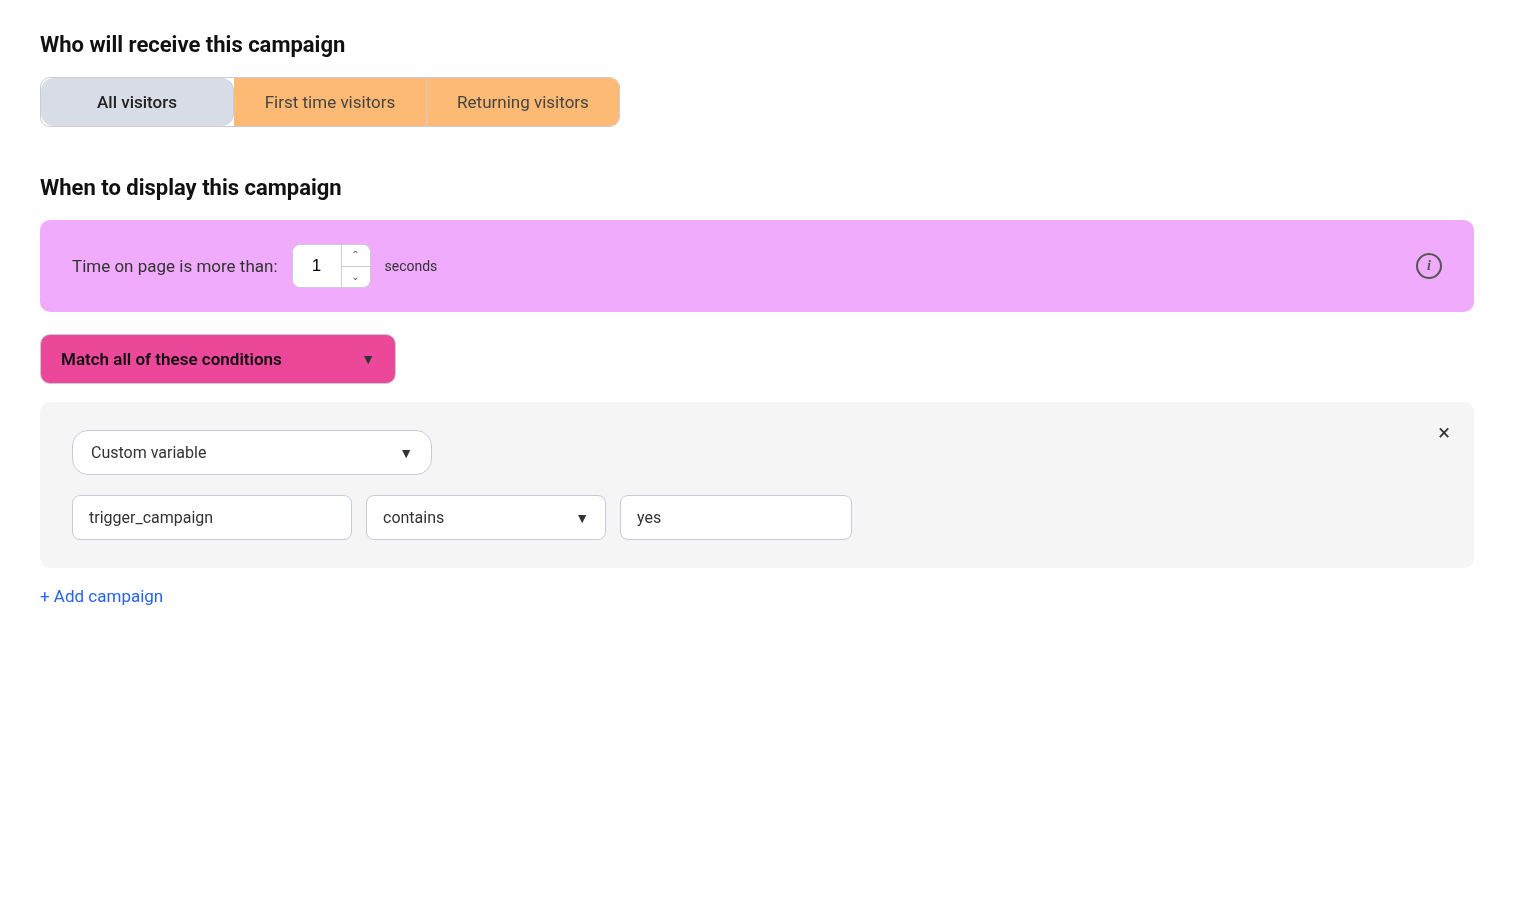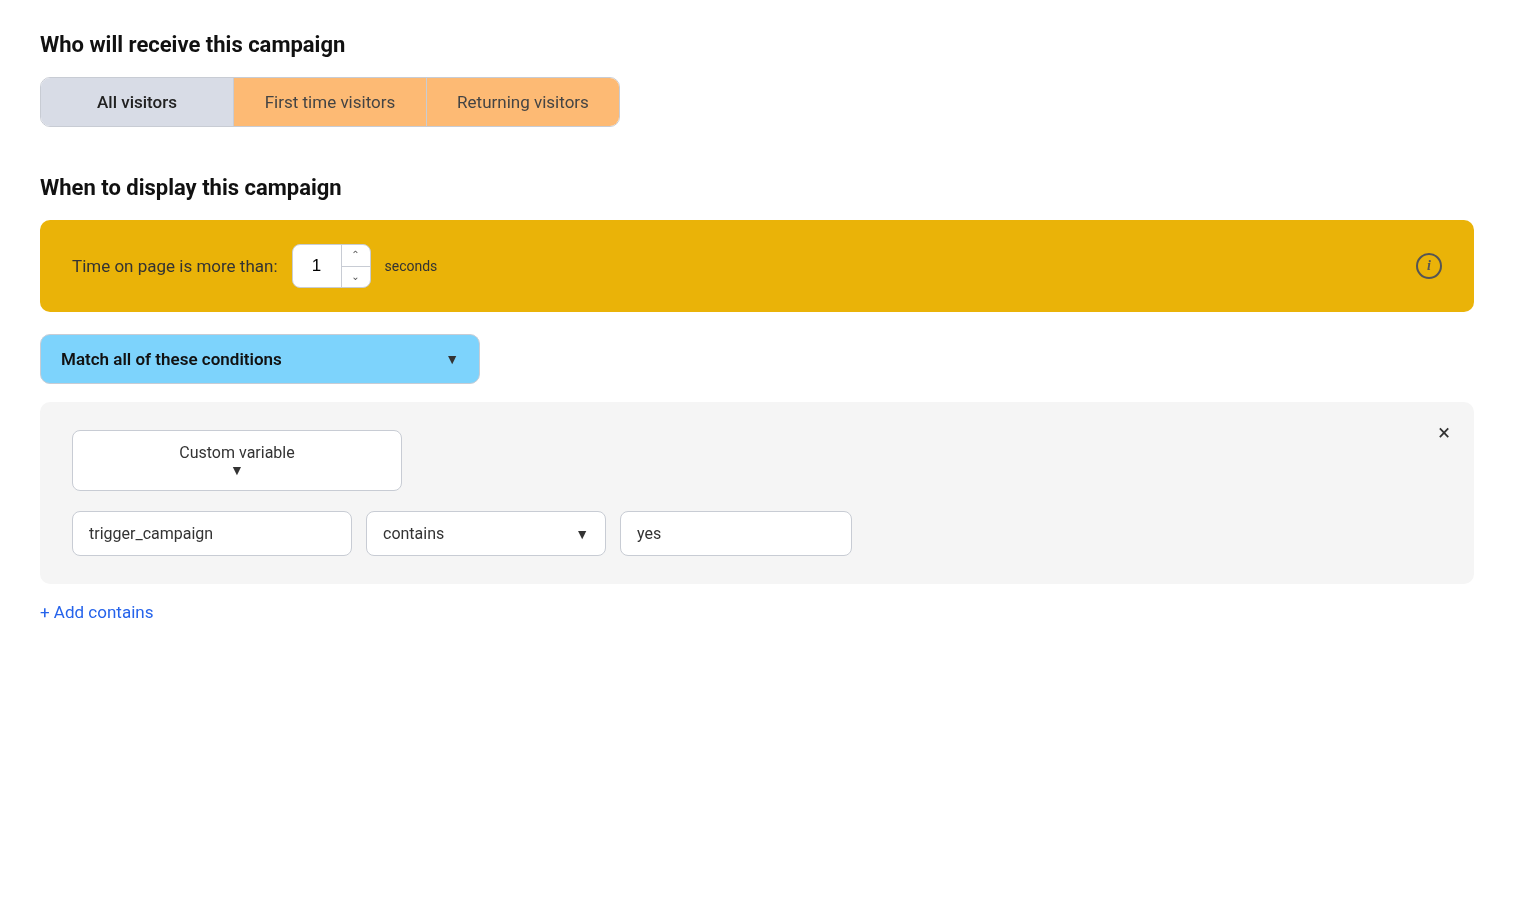--- a/index.html
+++ b/index.html
@@ -48,29 +48,30 @@
     }
 
     .visitor-tab:last-child {
       border-right: none;
     }
 
     .visitor-tab.active {
       background: #d8dce6;
       color: #222222;
       font-weight: 500;
+      border-radius: 13px;
     }
 
     
     .when-section {
       margin-bottom: 28px;
     }
 
     .time-on-page-box {
-      background: #eab308;
+      background: #f0abfc;
       border-radius: 10px;
       padding: 24px 32px;
       display: flex;
       align-items: center;
       gap: 14px;
       margin-bottom: 22px;
       position: relative;
     }
 
     .time-label {
@@ -146,23 +147,23 @@
     }
 
     
     .match-conditions-select {
       display: flex;
       align-items: center;
       justify-content: space-between;
       border: 1.5px solid #c8ccd4;
       border-radius: 10px;
       padding: 14px 20px;
-      width: 440px;
-      cursor: pointer;
-      background: #7dd3fc;
+      width: 356px;
+      cursor: pointer;
+      background: #ec4899;
       margin-bottom: 18px;
     }
 
     .match-conditions-label {
       font-size: 17px;
       font-weight: 600;
       color: #111111;
     }
 
     .chevron-down {
@@ -191,27 +192,26 @@
       line-height: 1;
       font-family: inherit;
     }
 
     
     .custom-var-select {
       display: flex;
       align-items: center;
       justify-content: space-between;
       border: 1.5px solid #c8ccd4;
-      border-radius: 8px;
+      border-radius: 16px;
       padding: 12px 18px;
-      width: 330px;
+      width: 360px;
       cursor: pointer;
       background: #ffffff;
       margin-bottom: 20px;
-      flex-direction: column;
     }
 
     .custom-var-label {
       font-size: 16px;
       color: #333333;
     }
 
     
     .condition-row {
       display: flex;
@@ -325,14 +325,14 @@
       <div class="condition-operator-select">
         <span class="condition-operator-label">contains</span>
         <span class="chevron-down">▼</span>
       </div>
 
       <input class="condition-value-input" type="text" value="yes" style="">
     </div>
   </div>
 
   
-  <button class="add-condition-btn">+ Add contains</button>
+  <button class="add-condition-btn">+ Add campaign</button>
 </div>
 
 </body></html>

